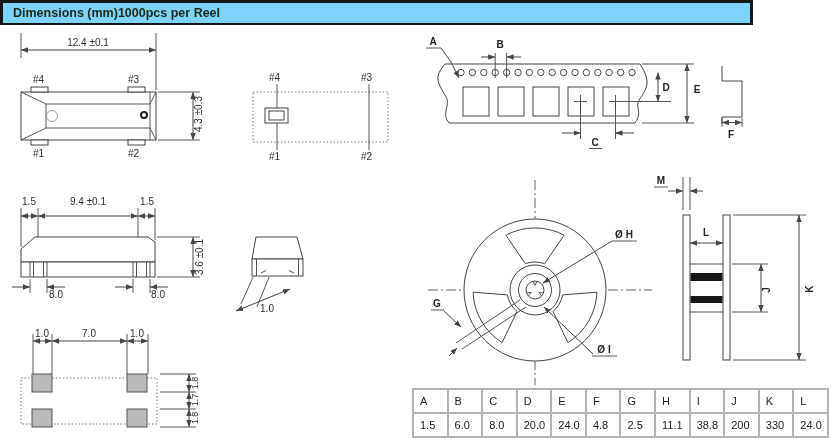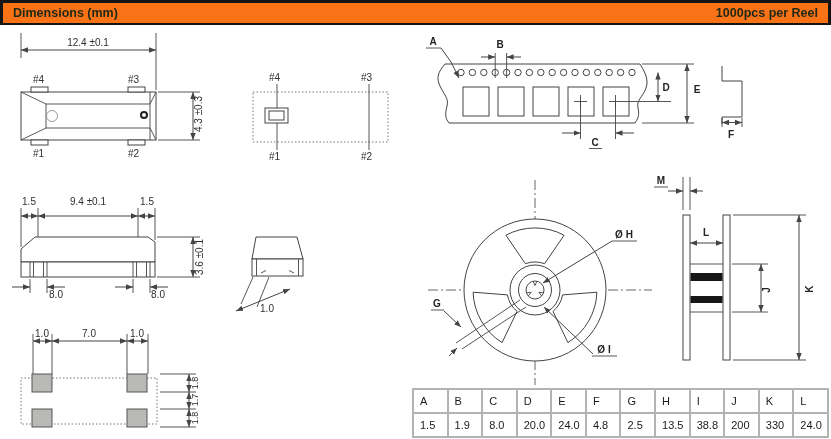--- a/index.html
+++ b/index.html
@@ -1,21 +1,21 @@
 <!DOCTYPE html>
 <html><head>
 <meta charset="utf-8">
 <style>
   html,body{margin:0;padding:0;}
   body{width:831px;height:439px;position:relative;background:#ffffff;overflow:hidden;
        font-family:"Liberation Sans",sans-serif;}
-  .header{position:absolute;left:0;top:0;width:831px;height:25px;box-sizing:border-box;
-          background:#f97316;border-top:3px solid #151515;border-bottom:2px solid #151515;
+  .header{position:absolute;left:0;top:0;width:753px;height:25px;box-sizing:border-box;
+          background:#7dd3fc;border-top:3px solid #151515;border-bottom:2px solid #151515;
           border-left:3px solid #151515;border-right:3px solid #151515;
-          display:flex;justify-content:space-between;align-items:center;
+          display:flex;justify-content:flex-start;align-items:center;
           padding:0 10px;font-weight:bold;font-size:12.5px;color:#1f2717;}
   svg.drawing{position:absolute;left:0;top:0;}
   .ln{stroke:#444;stroke-width:1;fill:none;}
   .thin{stroke:#444;stroke-width:0.9;fill:none;}
   .dash{stroke:#666;stroke-width:0.9;fill:none;stroke-dasharray:1.5 2;}
   .cline{stroke:#555;stroke-width:0.9;fill:none;stroke-dasharray:10 3 2 3;}
   .wh{fill:#ffffff;stroke:#444;stroke-width:1;}
   .pad{fill:#b9bab7;stroke:#555;stroke-width:1;}
   .band{fill:#161616;stroke:none;}
   text{fill:#2e2e2e;font-family:"Liberation Sans",sans-serif;font-size:10px;}
@@ -234,26 +234,26 @@
       <td>F</td>
       <td>G</td>
       <td>H</td>
       <td>I</td>
       <td>J</td>
       <td>K</td>
       <td>L</td>
     </tr>
     <tr>
       <td>1.5</td>
-      <td>1.9</td>
+      <td>6.0</td>
       <td>8.0</td>
       <td>20.0</td>
       <td>24.0</td>
       <td>4.8</td>
       <td>2.5</td>
-      <td>13.5</td>
+      <td>11.1</td>
       <td>38.8</td>
       <td>200</td>
       <td>330</td>
       <td>24.0</td>
     </tr>
   </tbody>
 </table>
 
 </body></html>

